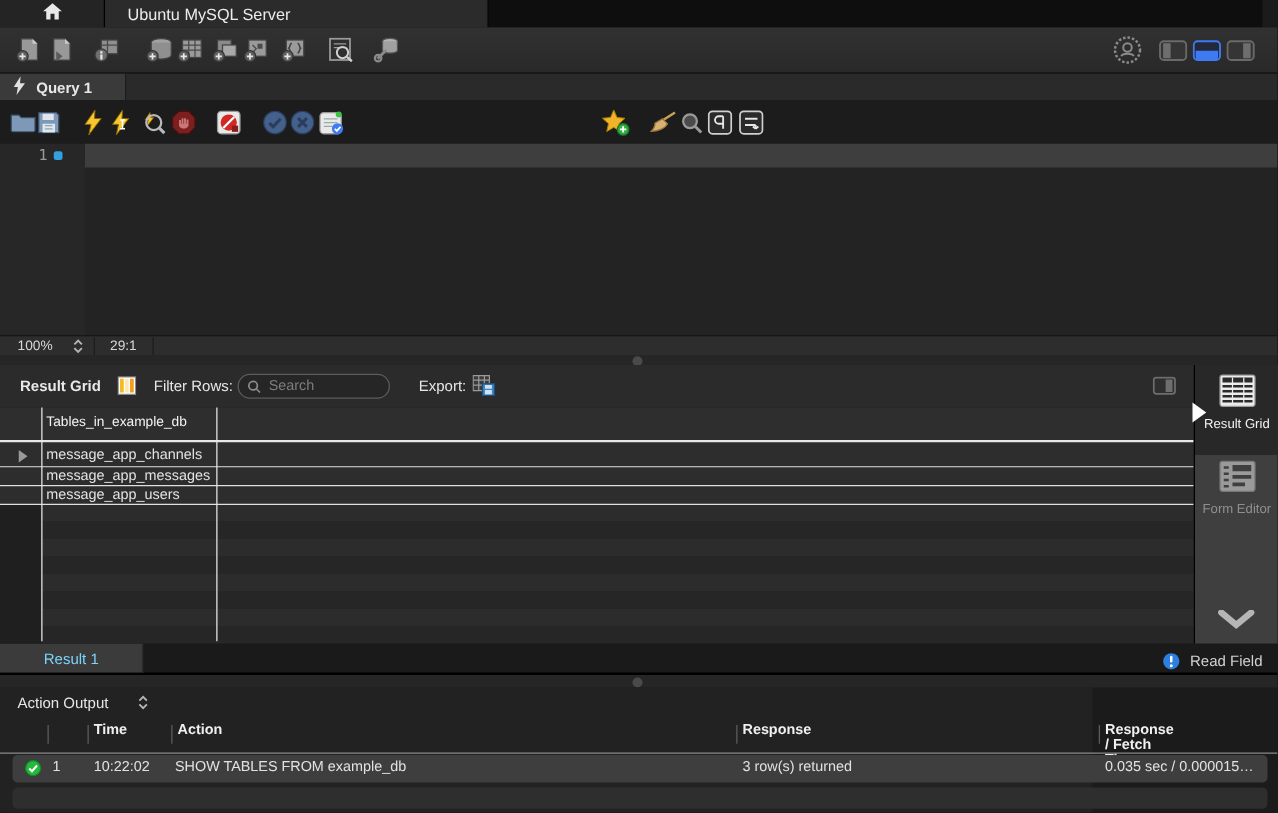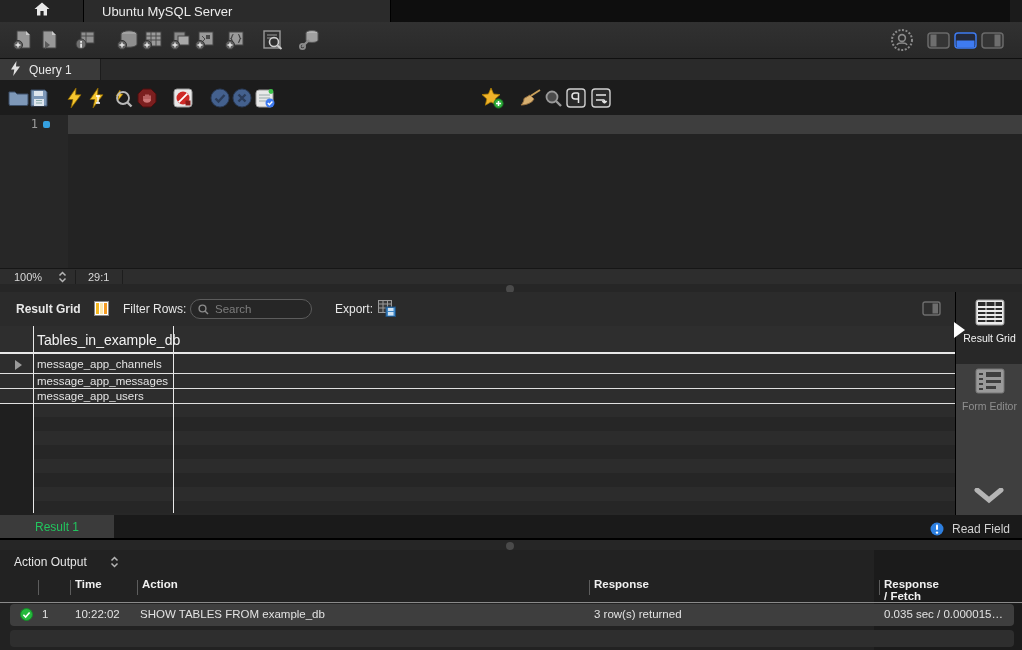--- a/index.html
+++ b/index.html
@@ -13,21 +13,21 @@
   .conn-tab span{margin-left:18px;color:#ececec;font-size:13px;}
 
   
   .main-toolbar{left:0;top:22px;width:1022px;height:36px;background:linear-gradient(#313131,#292929);border-bottom:1px solid #101010;}
   .ticon{position:absolute;top:5px;width:26px;height:26px;display:flex;align-items:center;justify-content:center;}
 
   
   .query-tabbar{left:0;top:59px;width:1022px;height:21px;background:#2a2a2a;}
   .query-tab{left:0;top:0;width:100px;height:21px;background:#3a3a3a;display:flex;align-items:center;border-right:1px solid #1c1c1c;}
   .query-tab .bolt{margin:0 8px 0 10px;}
-  .query-tab span{color:#e8e8e8;font-size:12px;font-weight:normal;}
+  .query-tab span{color:#e8e8e8;font-size:12px;font-weight:bold;}
 
   
   .query-toolbar{left:0;top:80px;width:1022px;height:35px;background:#1c1c1c;}
   .qicon{position:absolute;top:6px;width:24px;height:24px;display:flex;align-items:center;justify-content:center;}
   .limit-select{left:302px;top:88px;width:160px;height:20px;background:#1e1e1e;border:1px solid #505050;border-radius:5px;display:flex;align-items:center;}
   .limit-select .val{flex:1;margin-left:9px;color:#e8e8e8;font-size:11.5px;}
   .limit-select .stepper{width:17px;height:16px;background:#3e7bf2;border-radius:4px;margin-right:2px;display:flex;align-items:center;justify-content:center;}
 
   
   .editor{left:0;top:115px;width:1022px;height:153px;background:#232323;}
@@ -52,40 +52,40 @@
   .rg-toolbar{left:0;top:292px;width:955px;height:34px;background:#2b2b2b;border-bottom:1px solid #181818;color:#e8e8e8;font-size:12px;}
   .rg-toolbar .title{position:absolute;left:16px;top:10px;font-weight:bold;}
   .rg-toolbar .lbl{position:absolute;top:10px;}
   .search-box{position:absolute;left:190px;top:7px;width:120px;height:18px;border:1px solid #5c5c5c;border-radius:10px;background:#262626;display:flex;align-items:center;}
   .search-box input{border:none;background:transparent;outline:none;color:#cfcfcf;font-size:11.5px;width:86px;}
   .search-box input::placeholder{color:#7d7d7d;}
 
   
   .rg-grid{left:0;top:326px;width:955px;height:189px;background:#272727;}
   .rg-header{position:absolute;left:0;top:0;width:955px;height:26px;background:#2e2e2e;border-bottom:2px solid #e8e8e8;}
-  .rg-header span{position:absolute;left:37px;top:6px;color:#f2f2f2;font-size:14px;}
+  .rg-header span{position:absolute;left:37px;top:6px;color:#f2f2f2;font-size:11px;}
   .rg-gutter{position:absolute;left:0;top:28px;width:33px;height:161px;background:#1f1f1f;}
   .rg-row{position:absolute;left:0;width:955px;background:#2d2d2d;border-bottom:1px solid #e0e0e0;text-align:right;}
   .rg-row span{position:absolute;left:37px;color:#e3e3e3;font-size:11.5px;}
   .rg-stripes{position:absolute;left:0;top:77px;width:955px;height:110px;background:repeating-linear-gradient(180deg,#2c2c2c 0 14px,#262626 14px 28px);}
   .vline{position:absolute;top:0;width:1px;height:187px;background:#e8e8e8;}
   .row-marker{position:absolute;left:15px;top:34px;width:0;height:0;border-left:7px solid #9a9a9a;border-top:5px solid transparent;border-bottom:5px solid transparent;}
 
   
   .sidebar{left:955px;top:292px;width:67px;height:223px;background:#3f3f3f;border-left:1px solid #000;}
   .sidebar .active-zone{position:absolute;left:0;top:0;width:67px;height:72px;background:#282828;}
   .sb-item{position:absolute;left:0;width:67px;text-align:center;}
   .sb-label{font-size:10.5px;line-height:11px;margin-top:3px;}
   .sb-label.on{color:#f2f2f2;}
   .sb-label.off{color:#8f8f8f;}
   .collapse-arrow{position:absolute;left:-2px;top:30px;width:0;height:0;border-left:11px solid #ffffff;border-top:8px solid transparent;border-bottom:8px solid transparent;}
 
   
   .result-tabbar{left:0;top:515px;width:1022px;height:23px;background:#1a1a1a;border-bottom:2px solid #000;}
-  .result-tab{position:absolute;left:0;top:0;width:114px;height:23px;background:#3b3b3b;border-right:1px solid #1a1a1a;display:flex;align-items:center;justify-content:center;color:#22c55e;font-size:12px;}
+  .result-tab{position:absolute;left:0;top:0;width:114px;height:23px;background:#3b3b3b;border-right:1px solid #1a1a1a;display:flex;align-items:center;justify-content:center;color:#7dd3fc;font-size:12px;}
   .read-only{position:absolute;right:12px;top:7px;display:flex;align-items:center;color:#d2d2d2;font-size:12px;}
 
   
   .action-output{left:0;top:550px;width:874px;height:100px;background:#222222;color:#e6e6e6;}
   .ao-title{position:absolute;left:14px;top:5px;font-size:12px;}
   .ao-head{position:absolute;top:28px;font-size:11.5px;font-weight:bold;color:#f0f0f0;}
   .ao-tick{position:absolute;top:30px;width:1px;height:15px;background:#5d5d5d;}
   .ao-hline{position:absolute;left:0;top:52px;width:1022px;height:1px;background:#8a8a8a;}
   .ao-row{position:absolute;left:10px;top:54px;width:1004px;height:22px;background:#3e3e3e;border-radius:4px;}
   .ao-row span{position:absolute;top:4px;font-size:11.5px;color:#e2e2e2;}

